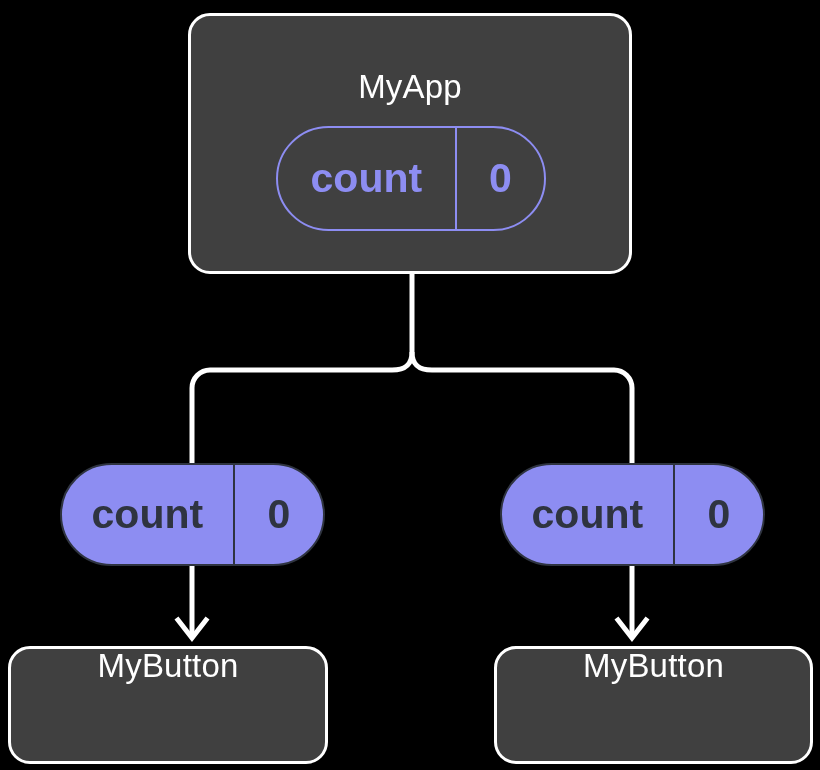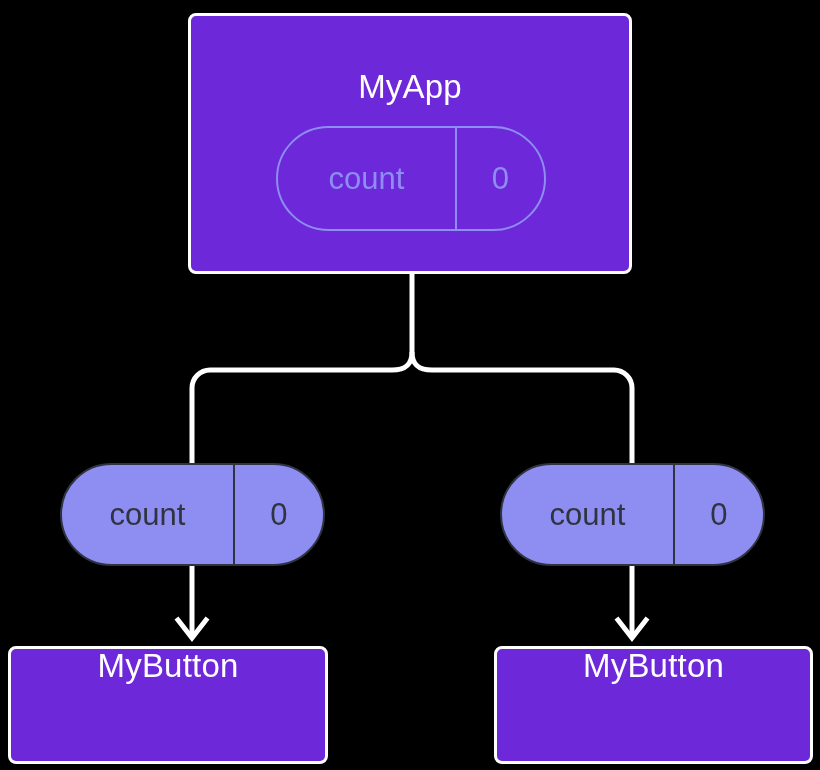--- a/index.html
+++ b/index.html
@@ -27,23 +27,23 @@
     top: 0;
     width: 820px;
     height: 770px;
     pointer-events: none;
   }
 
   
   .comp-box {
     position: absolute;
     box-sizing: border-box;
-    background: #6d28d9;
+    background: #404040;
     border: 3px solid #ffffff;
-    border-radius: 8px;
+    border-radius: 22px;
     display: flex;
     flex-direction: column;
     align-items: center;
   }
   .comp-title {
     color: #ffffff;
     font-size: 33px;
     font-weight: 400;
     letter-spacing: 0.2px;
     line-height: 1;
@@ -82,22 +82,22 @@
     display: flex;
     align-items: stretch;
     border-radius: 999px;
     overflow: hidden;
   }
   .pill .pill-key,
   .pill .pill-val {
     display: flex;
     align-items: center;
     justify-content: center;
-    font-size: 31px;
-    font-weight: 400;
+    font-size: 41px;
+    font-weight: 700;
     line-height: 1;
     white-space: nowrap;
   }
 
   
   .pill-outline {
     background: transparent;
     border: 2px solid #8d8df2;
   }
   .pill-outline .pill-key,

